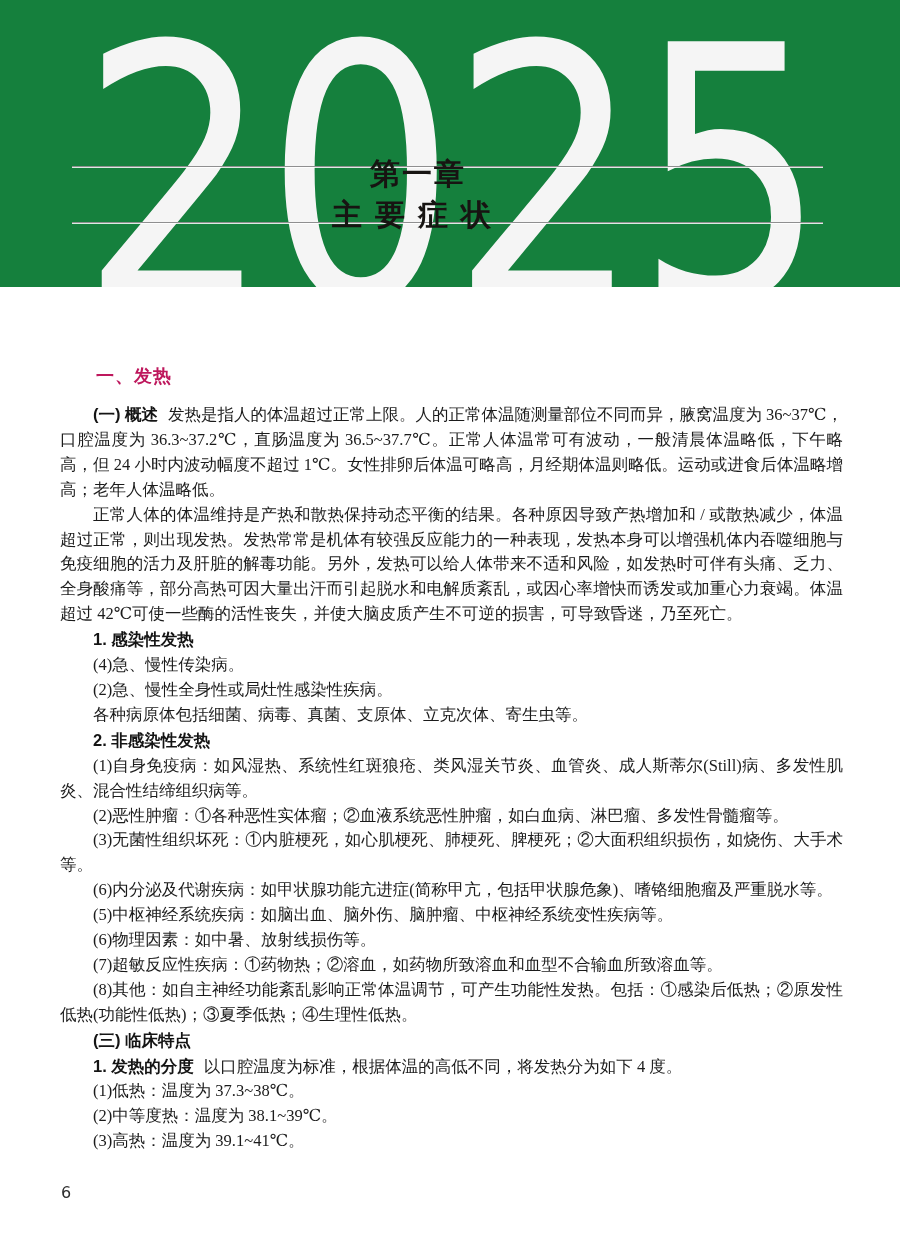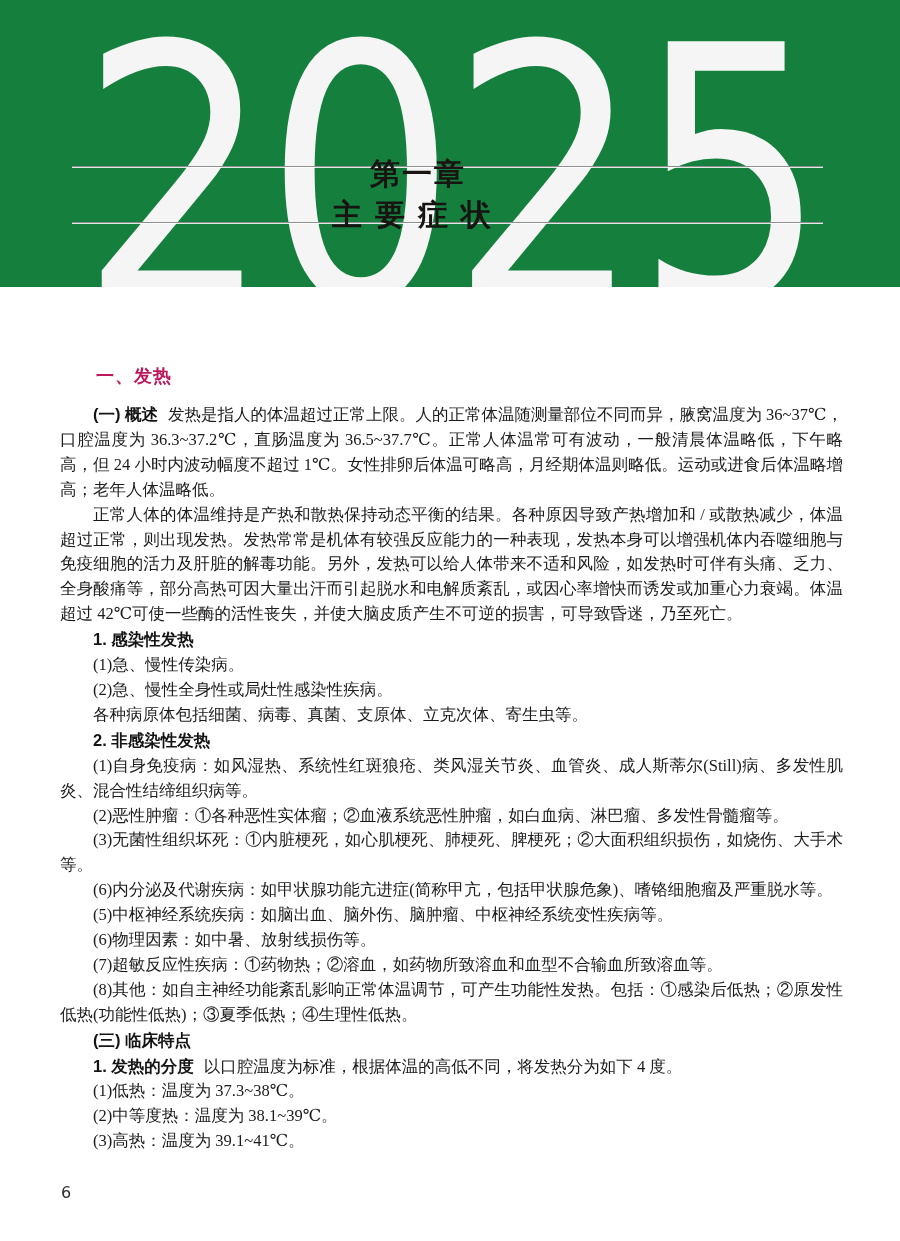--- a/index.html
+++ b/index.html
@@ -93,21 +93,21 @@
       <span class="t2">主要症状</span>
     </div>
   </div>
 
   <div class="content">
     <h2 class="section-heading">一、发热</h2>
 
   <p class="para"><span class="lead">(一) 概述</span>发热是指人的体温超过正常上限。人的正常体温随测量部位不同而异，腋窝温度为 36~37℃，口腔温度为 36.3~37.2℃，直肠温度为 36.5~37.7℃。正常人体温常可有波动，一般清晨体温略低，下午略高，但 24 小时内波动幅度不超过 1℃。女性排卵后体温可略高，月经期体温则略低。运动或进食后体温略增高；老年人体温略低。</p>
       <p class="para">正常人体的体温维持是产热和散热保持动态平衡的结果。各种原因导致产热增加和 / 或散热减少，体温超过正常，则出现发热。发热常常是机体有较强反应能力的一种表现，发热本身可以增强机体内吞噬细胞与免疫细胞的活力及肝脏的解毒功能。另外，发热可以给人体带来不适和风险，如发热时可伴有头痛、乏力、全身酸痛等，部分高热可因大量出汗而引起脱水和电解质紊乱，或因心率增快而诱发或加重心力衰竭。体温超过 42℃可使一些酶的活性丧失，并使大脑皮质产生不可逆的损害，可导致昏迷，乃至死亡。</p>
       <p class="para lead-only"><span class="lead">1. 感染性发热</span></p>
-      <p class="para">(1)急、慢性传染病。</p>
+      <p class="para">(4)急、慢性传染病。</p>
       <p class="para">(2)急、慢性全身性或局灶性感染性疾病。</p>
       <p class="para">各种病原体包括细菌、病毒、真菌、支原体、立克次体、寄生虫等。</p>
       <p class="para lead-only"><span class="lead">2. 非感染性发热</span></p>
       <p class="para">(1)自身免疫病：如风湿热、系统性红斑狼疮、类风湿关节炎、血管炎、成人斯蒂尔(Still)病、多发性肌炎、混合性结缔组织病等。</p>
       <p class="para">(2)恶性肿瘤：①各种恶性实体瘤；②血液系统恶性肿瘤，如白血病、淋巴瘤、多发性骨髓瘤等。</p>
       <p class="para">(3)无菌性组织坏死：①内脏梗死，如心肌梗死、肺梗死、脾梗死；②大面积组织损伤，如烧伤、大手术等。</p>
       <p class="para">(6)内分泌及代谢疾病：如甲状腺功能亢进症(简称甲亢，包括甲状腺危象)、嗜铬细胞瘤及严重脱水等。</p>
       <p class="para">(5)中枢神经系统疾病：如脑出血、脑外伤、脑肿瘤、中枢神经系统变性疾病等。</p>
       <p class="para">(6)物理因素：如中暑、放射线损伤等。</p>
       <p class="para">(7)超敏反应性疾病：①药物热；②溶血，如药物所致溶血和血型不合输血所致溶血等。</p>

